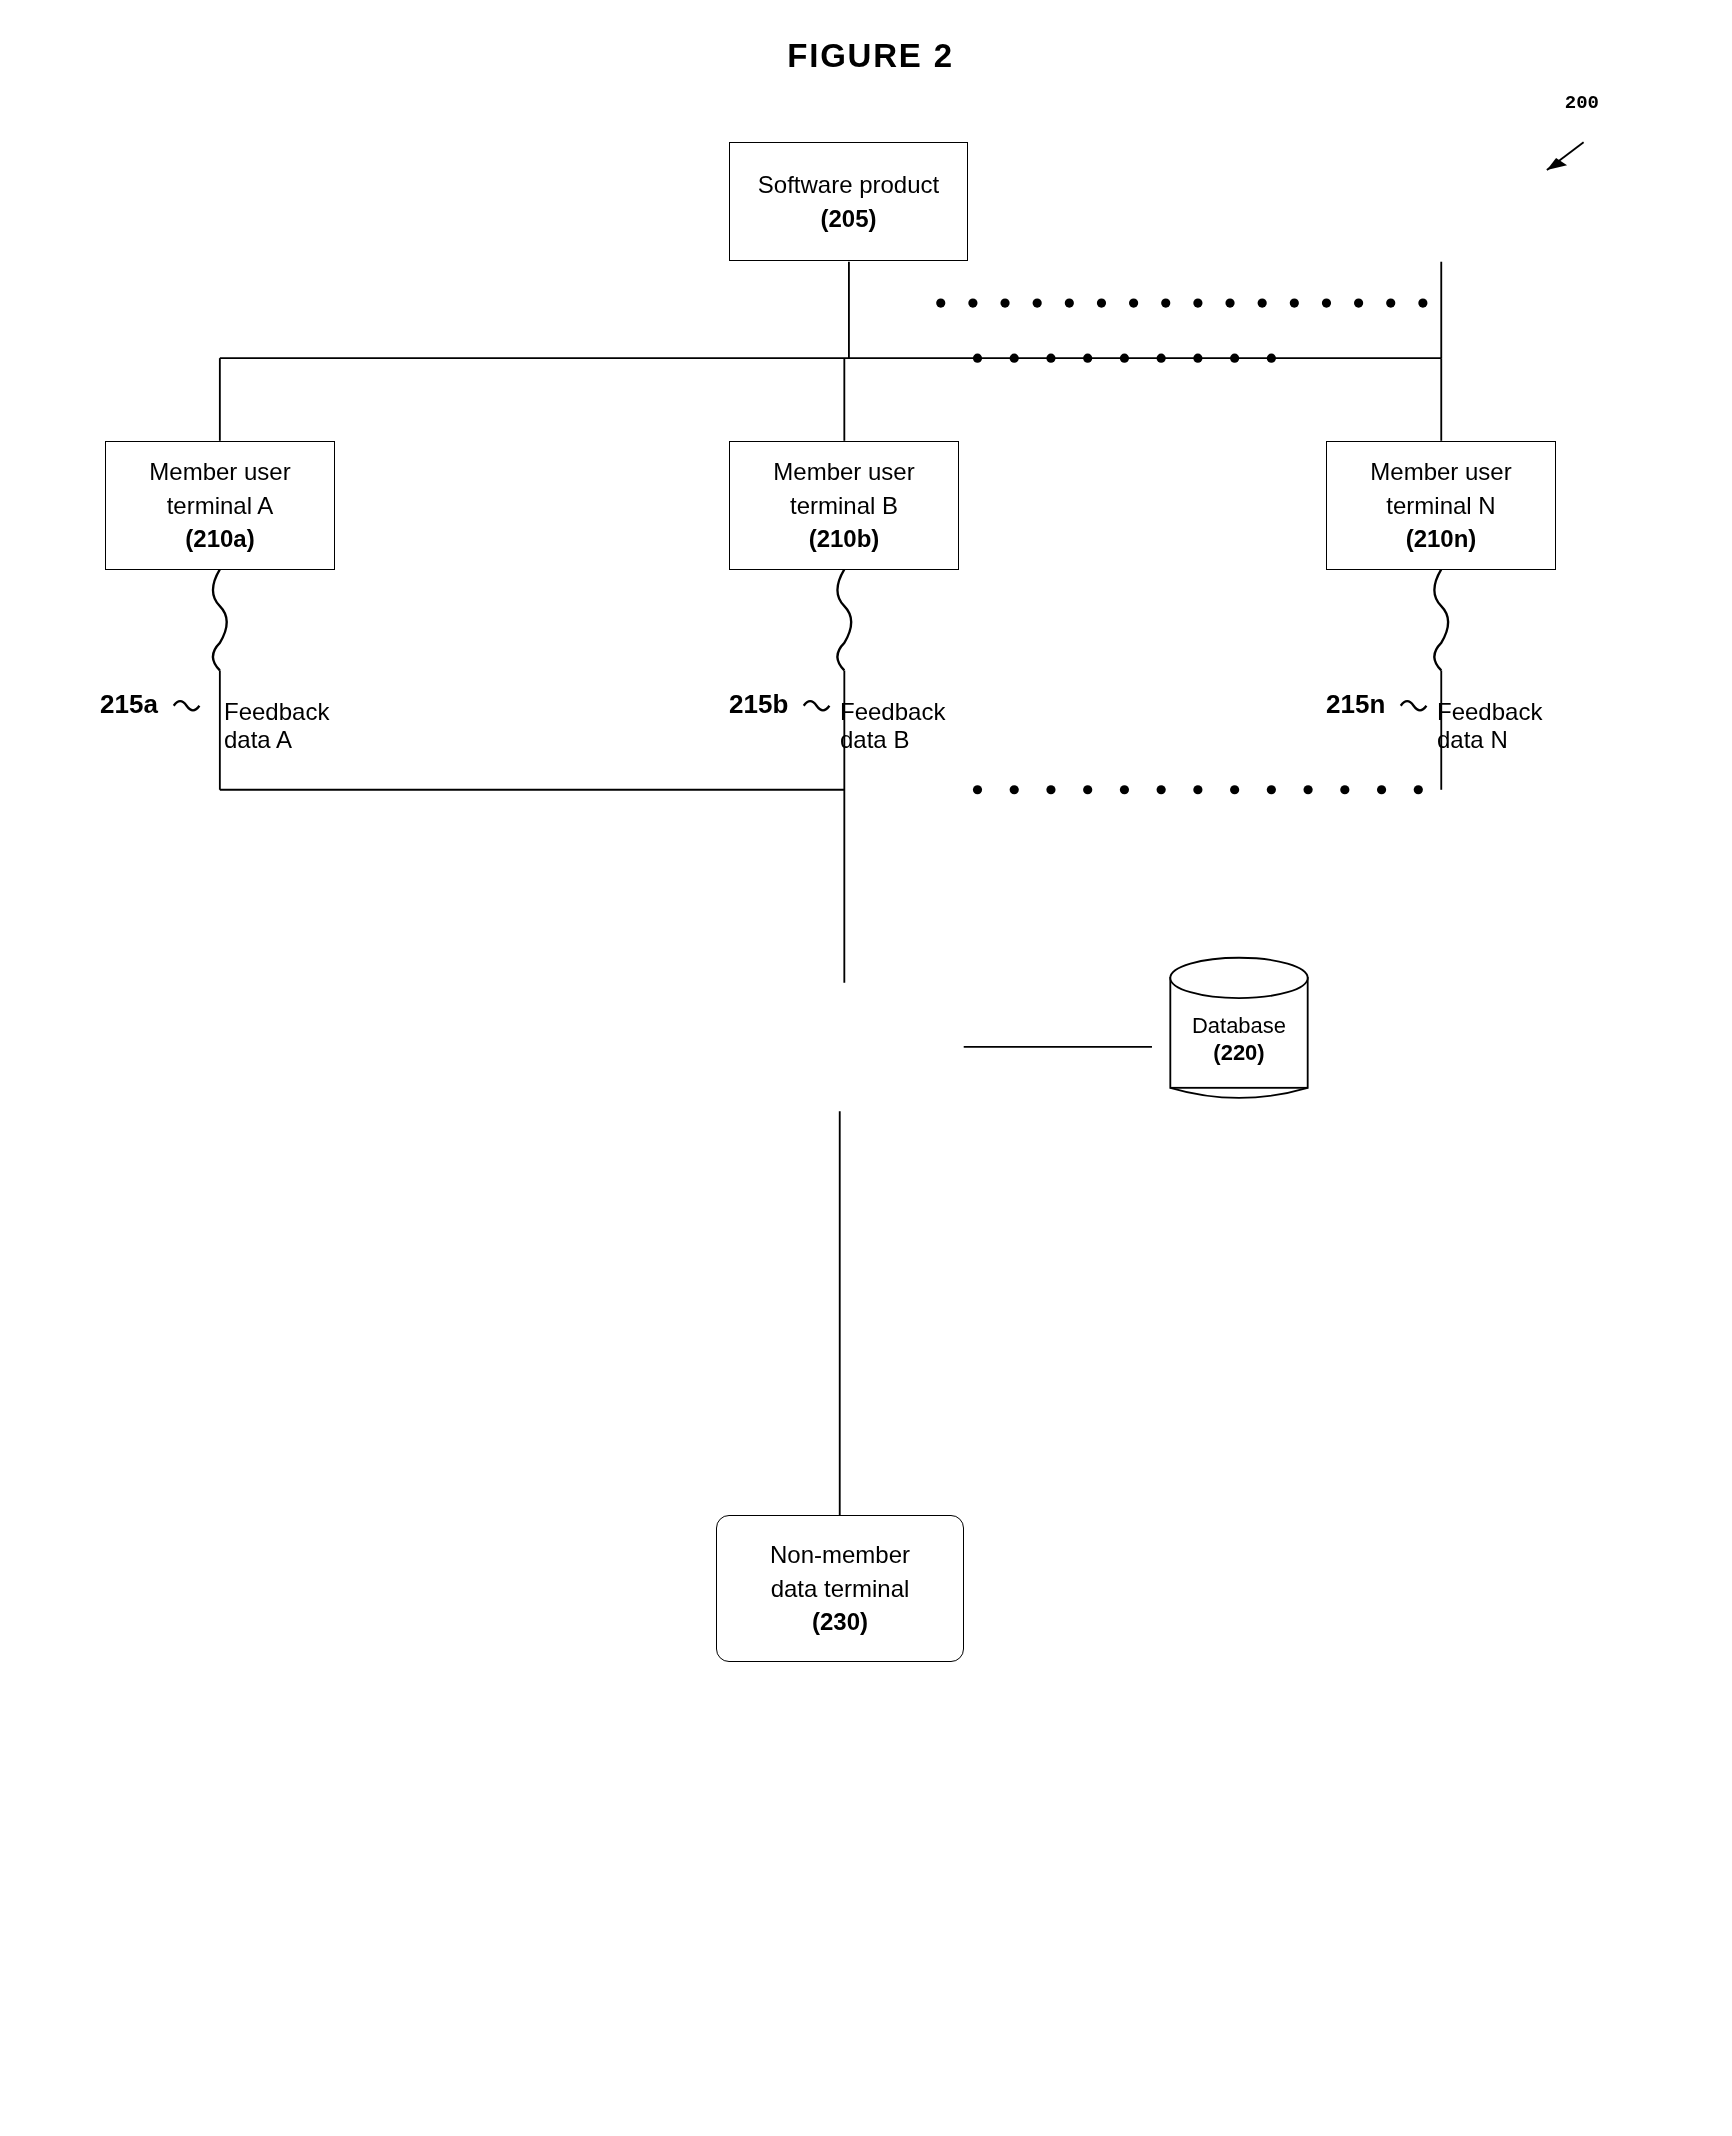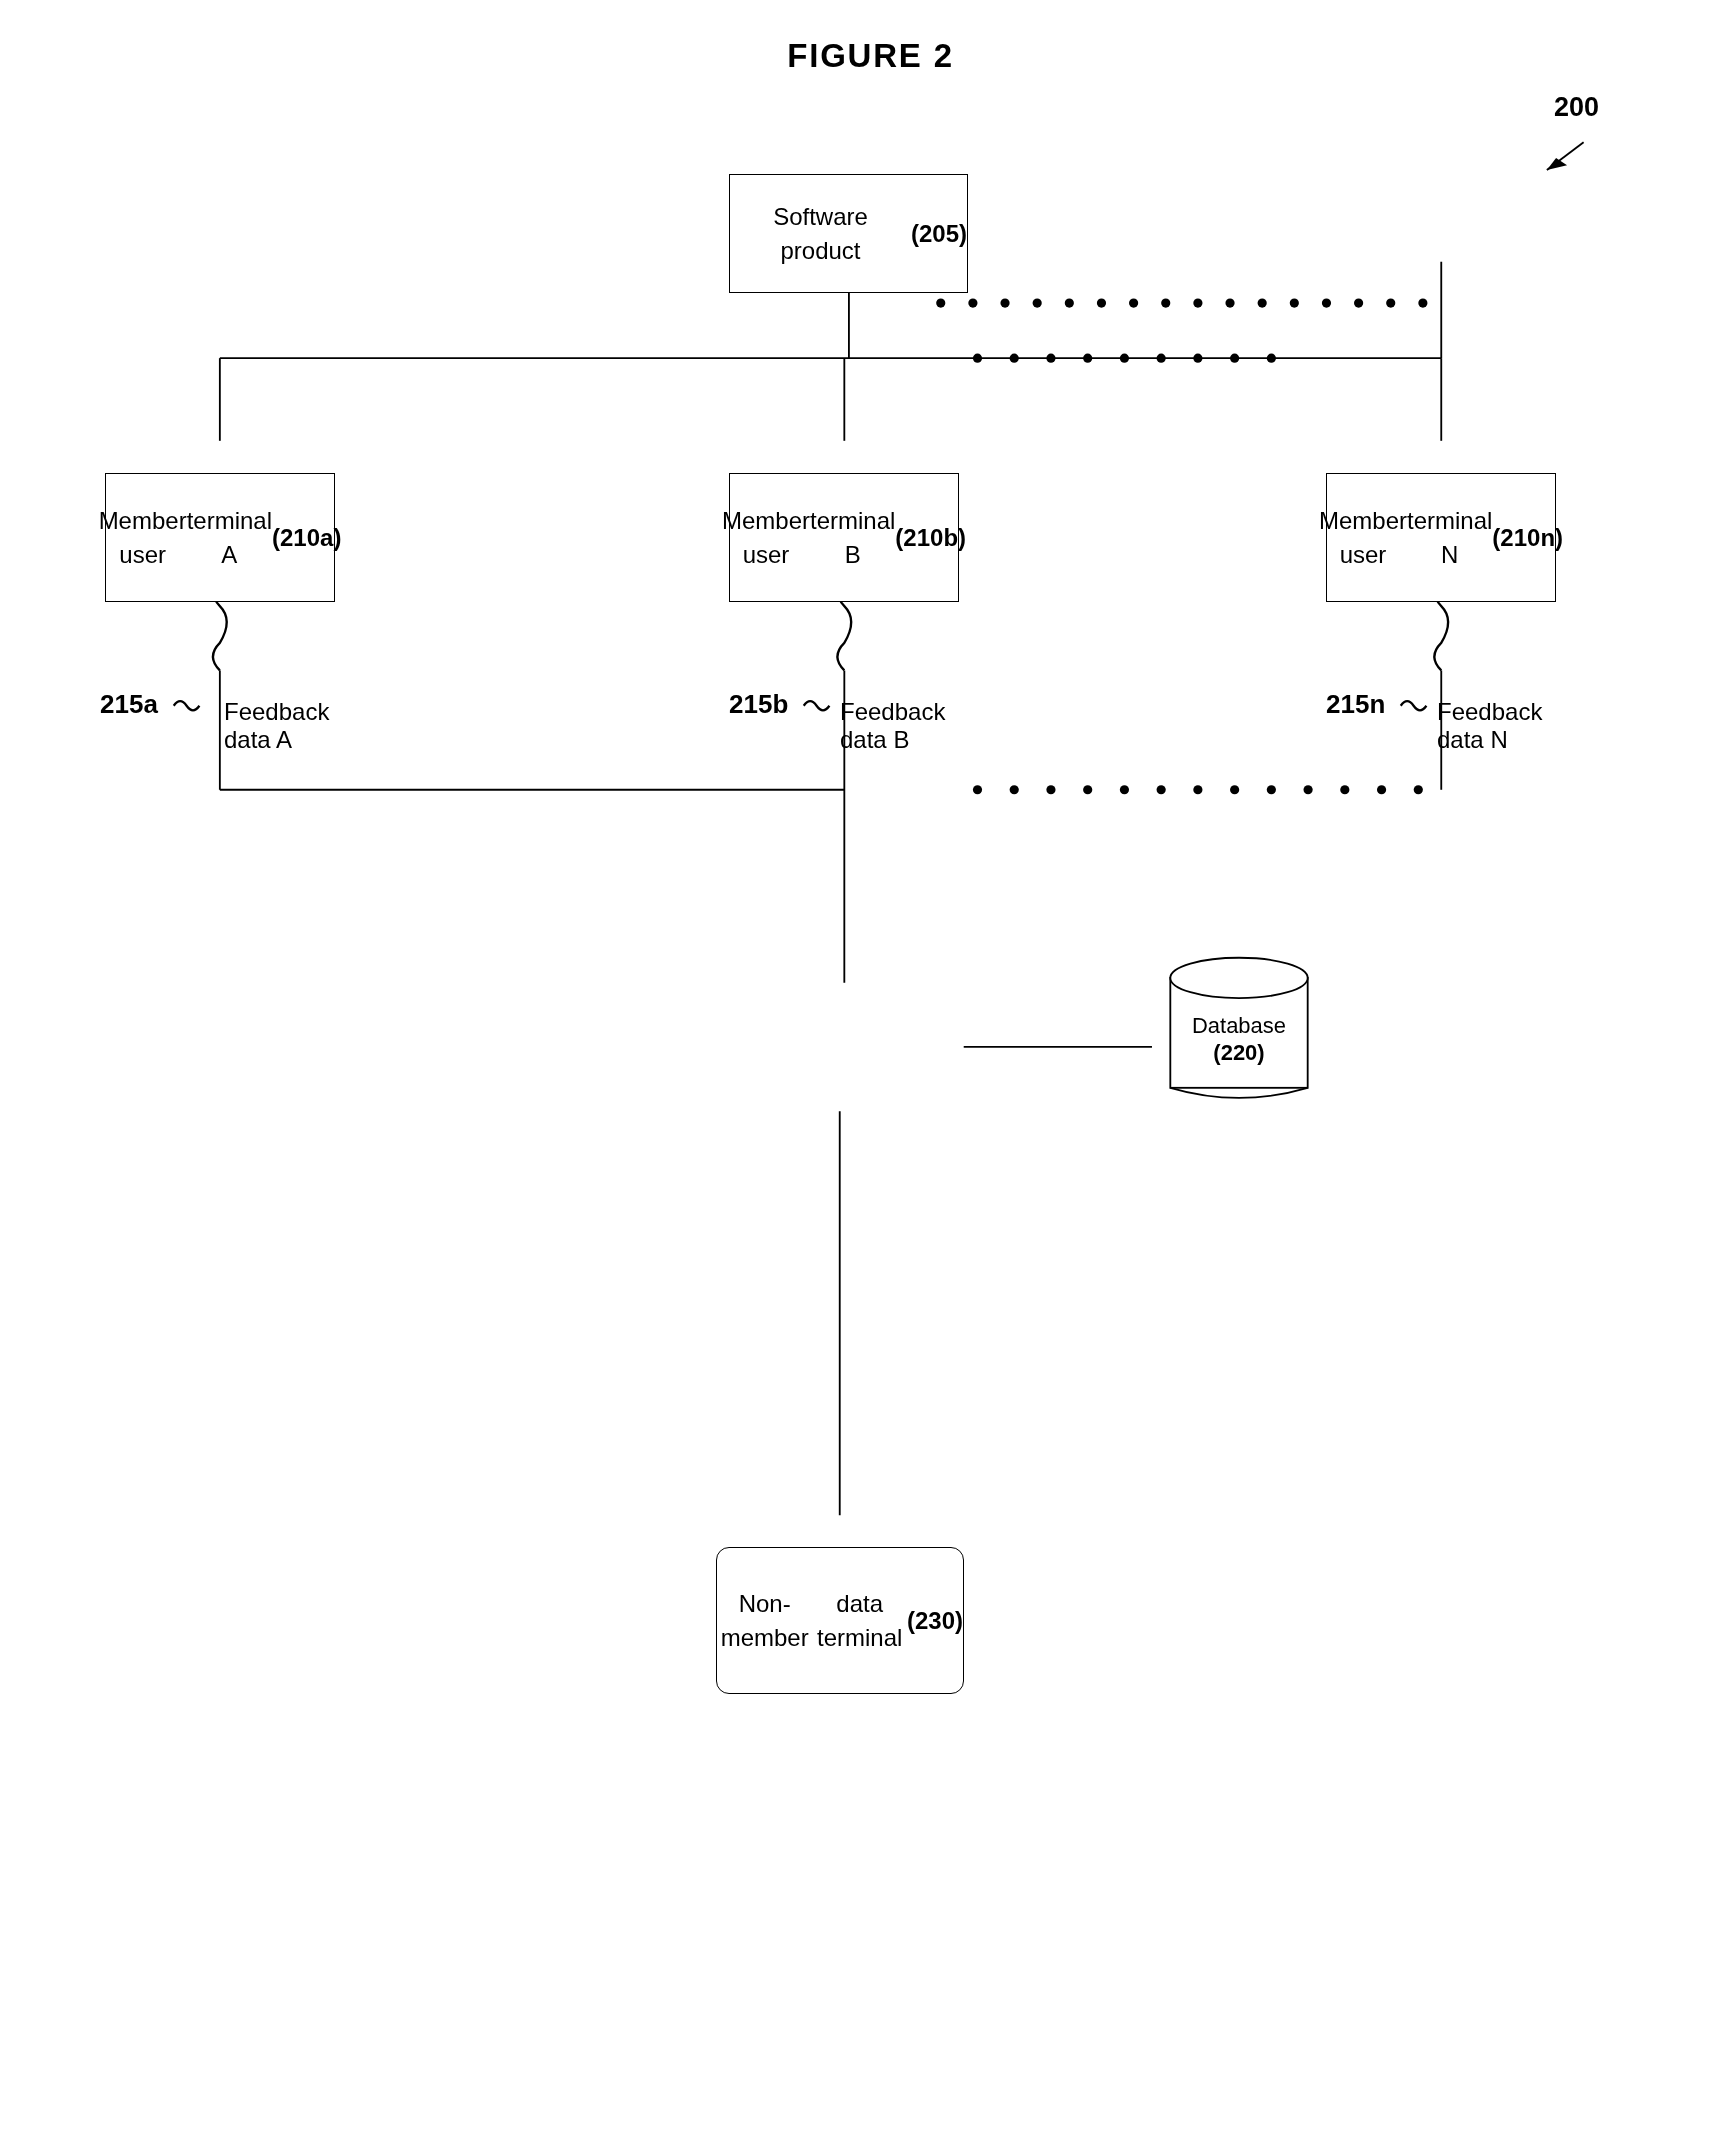--- a/index.html
+++ b/index.html
@@ -28,37 +28,37 @@
       font-size: 33px;
       font-weight: bold;
       letter-spacing: 1.8px;
     }
 
     
     .ref-200 {
       position: absolute;
       top: 92px;
       right: 138px;
-      font-size: 27px;
+      font-size: 19px;
       font-weight: bold;
+      font-family: Liberation Mono, monospace;
     }
 
     
     .box {
       position: absolute;
       border: 1.8px solid #000;
       background: #fff;
       display: flex;
-      flex-direction: row;
+      flex-direction: column;
       align-items: center;
       justify-content: center;
       text-align: center;
       font-size: 24px;
       line-height: 1.4;
-      margin-top: 32px;
     }
 
     .box .ref {
       font-weight: bold;
     }
 
     
     .box-software {
       width: 239px;
       height: 119px;

